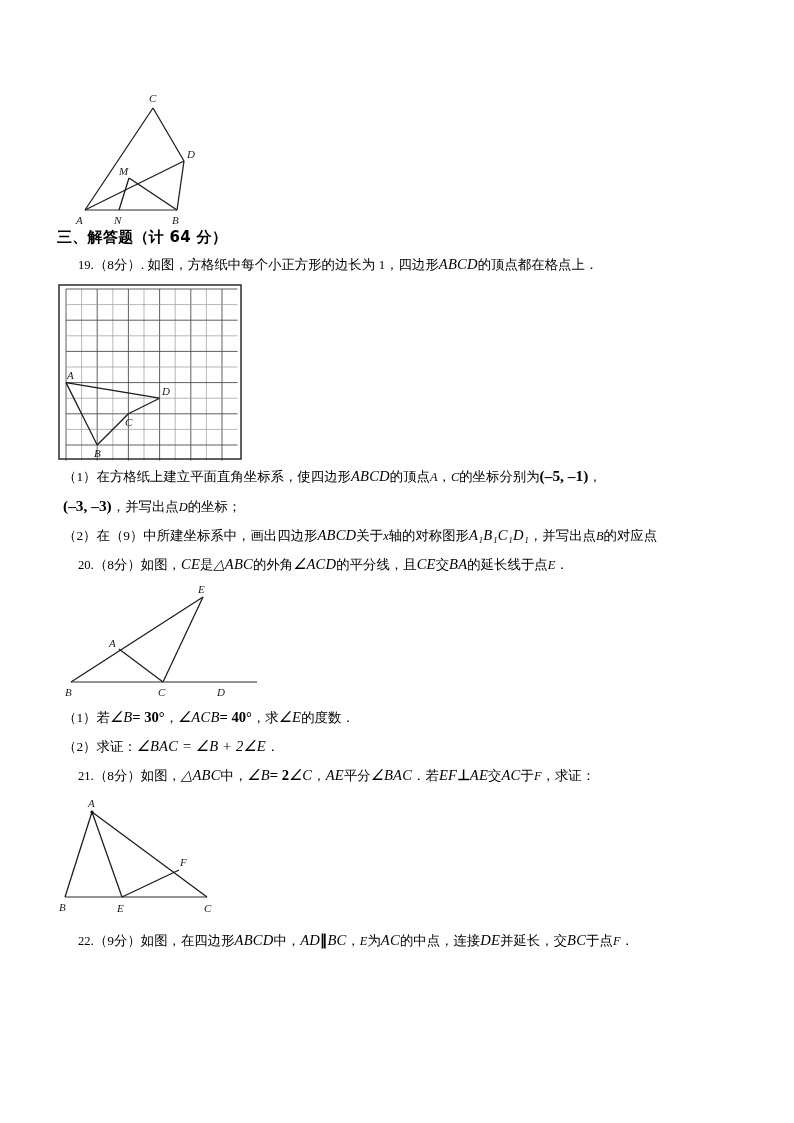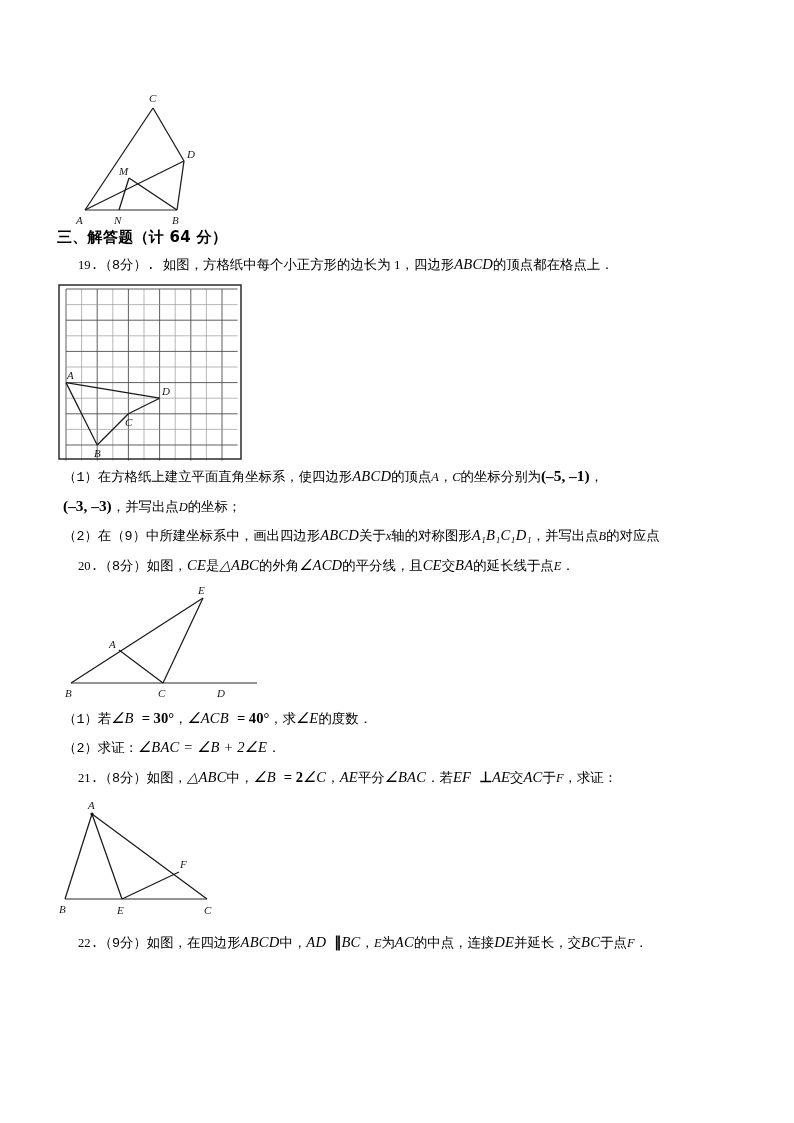--- a/index.html
+++ b/index.html
@@ -48,35 +48,34 @@
     line-height: 1.95;
     margin: 0;
     padding-left: 6px;
   }
   .num {
     font-family: "Liberation Serif", serif;
     font-size: 12.6px;
     margin-left: 21px;
   }
   .cn {
-    font-family: Liberation Mono, monospace;
+    font-family: Liberation Serif, serif;
     font-size: 13.4px;
   }
   .mb {
     font-family: "Liberation Serif", serif;
     font-weight: normal;
     font-style: italic;
     font-size: 14.6px;
     letter-spacing: 0.2px;
   }
   .mbu {
     font-family: "Liberation Serif", serif;
     font-weight: bold;
     font-size: 14.6px;
-    padding-left: 8px;
   }
   .mi {
     font-family: "Liberation Serif", serif;
     font-style: italic;
     font-size: 12.4px;
   }
   .mnum {
     font-family: "Liberation Serif", serif;
     font-size: 13px;
   }

